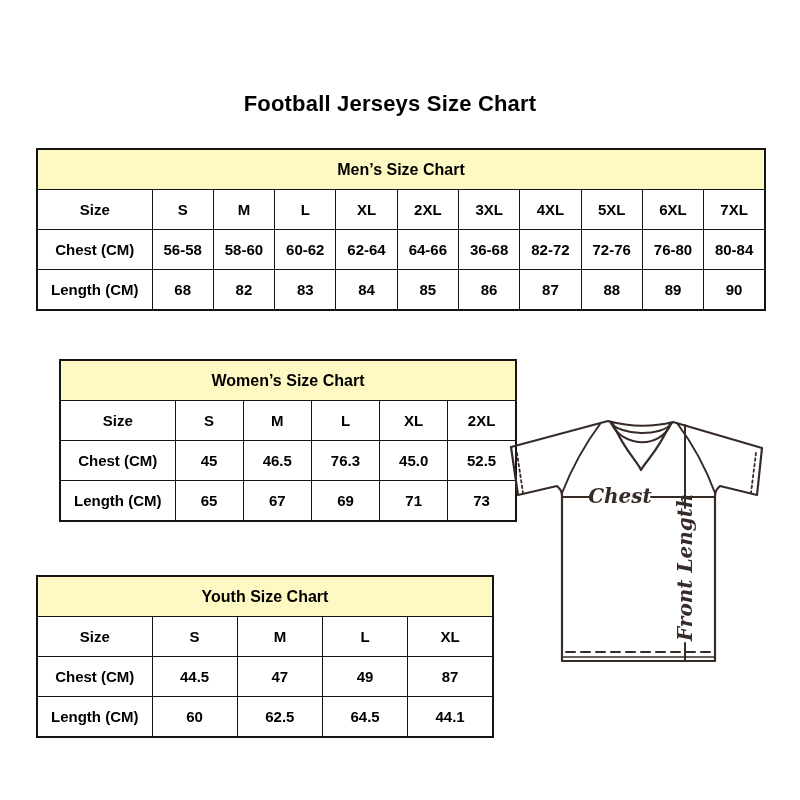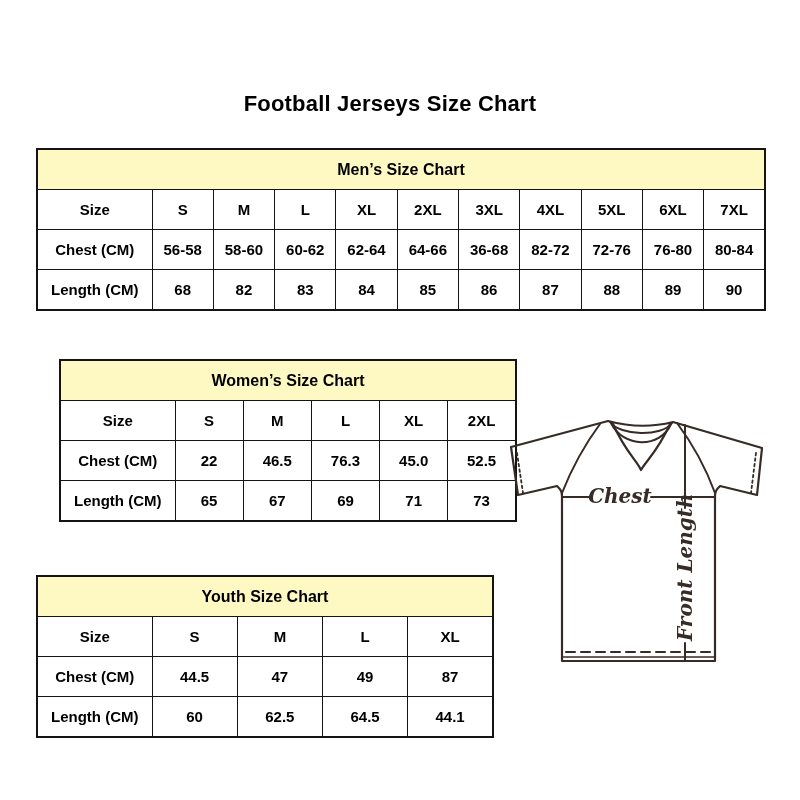--- a/index.html
+++ b/index.html
@@ -111,21 +111,21 @@
         <tr>
           <th>Size</th>
           <td>S</td>
           <td>M</td>
           <td>L</td>
           <td>XL</td>
           <td>2XL</td>
         </tr>
         <tr>
           <th>Chest (CM)</th>
-          <td>22</td>
+          <td>45</td>
           <td>46.5</td>
           <td>76.3</td>
           <td>45.0</td>
           <td>52.5</td>
         </tr>
         <tr>
           <th>Length (CM)</th>
           <td>65</td>
           <td>67</td>
           <td>69</td>

